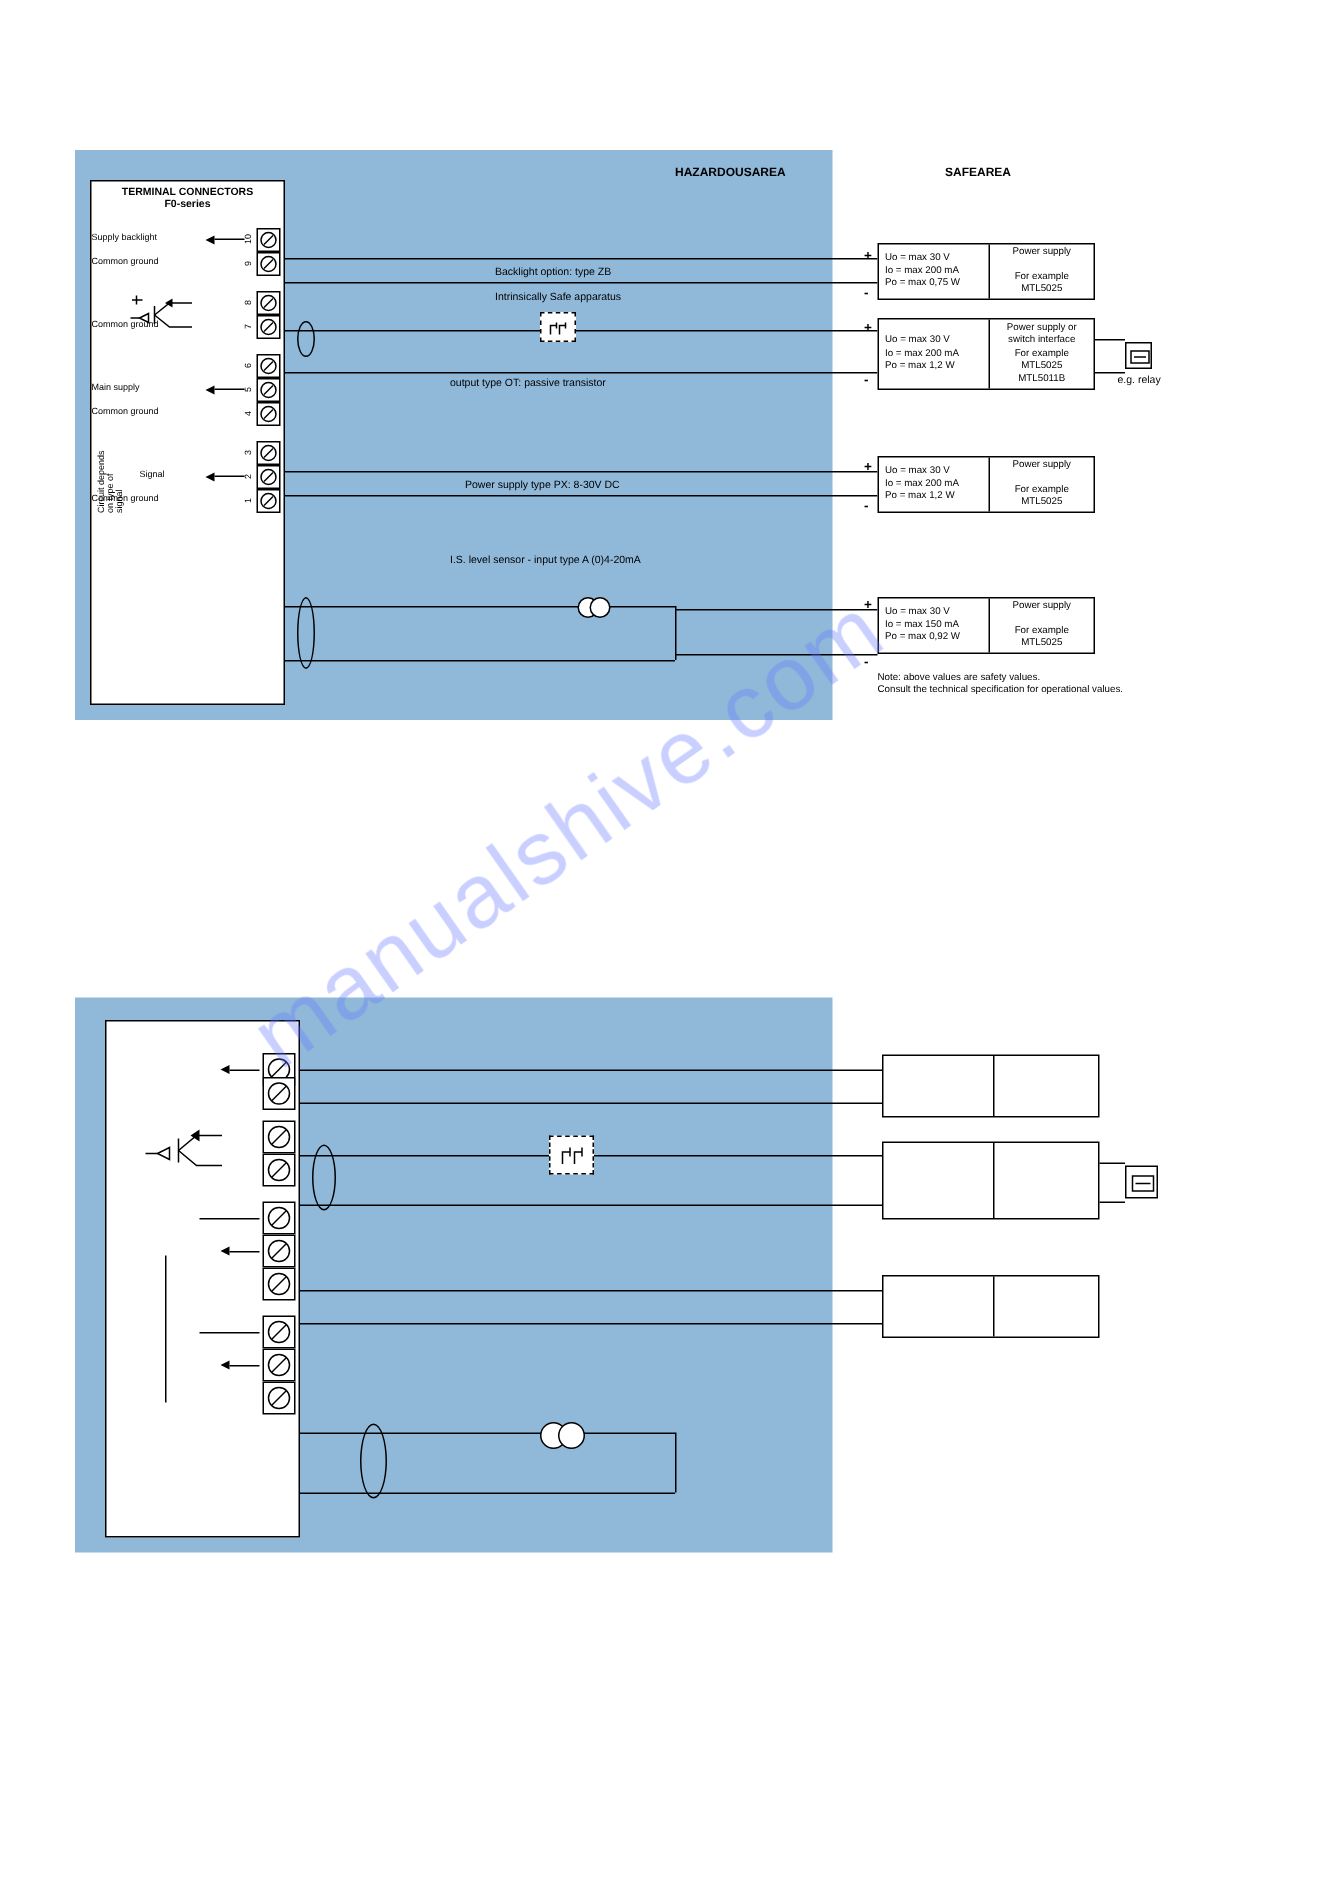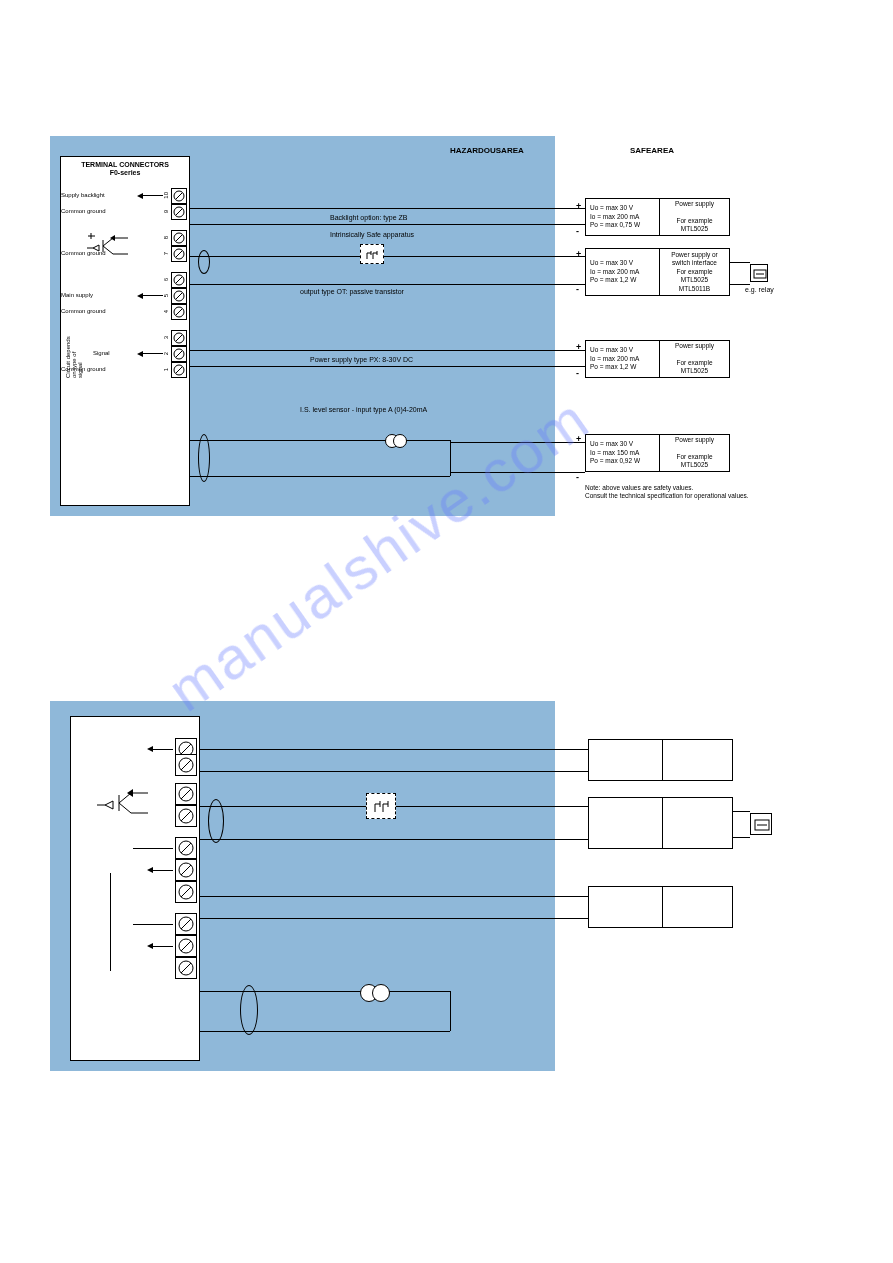--- a/index.html
+++ b/index.html
@@ -12,21 +12,20 @@
   }
   .page {
     width: 893px;
     padding: 100px 50px 50px 50px;
   }
   .diagram {
     position: relative;
     width: 770px;
     height: 405px;
     margin-bottom: 160px;
-    margin-top: 36px;
   }
   .haz-area {
     position: absolute;
     background: #8fb8d9;
   }
   .term-box {
     position: absolute;
     background: #fff;
     border: 1px solid #000;
     padding: 4px 2px 2px 2px;

